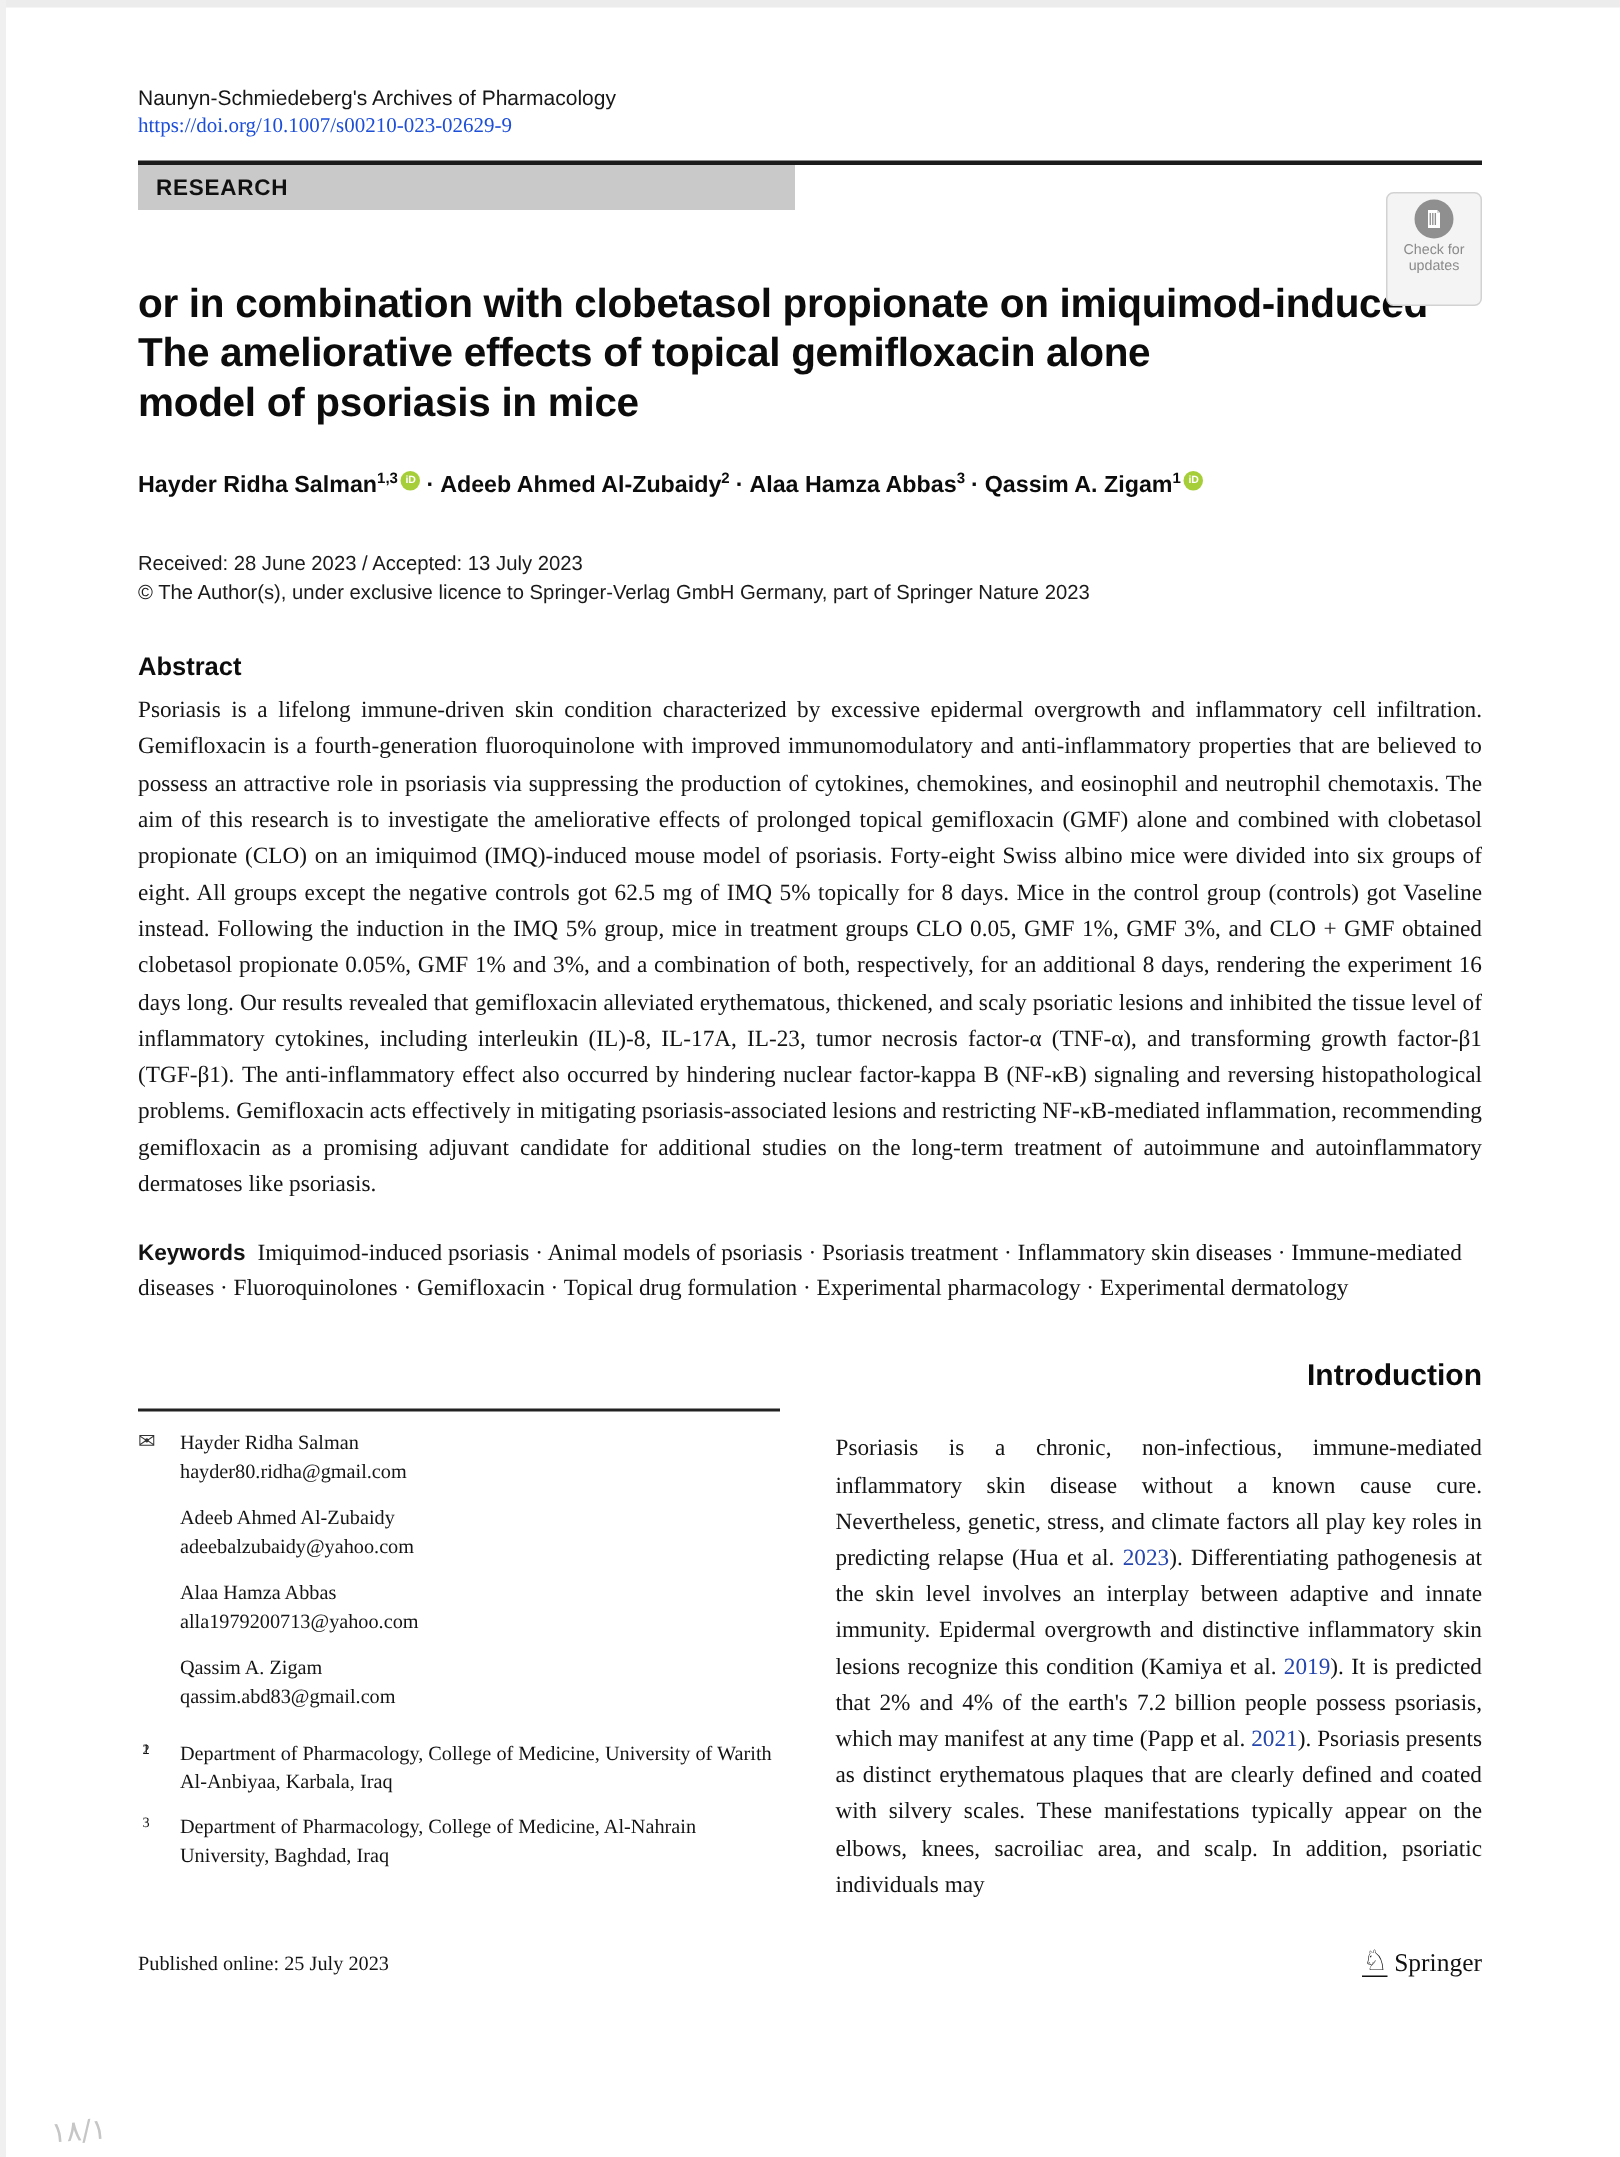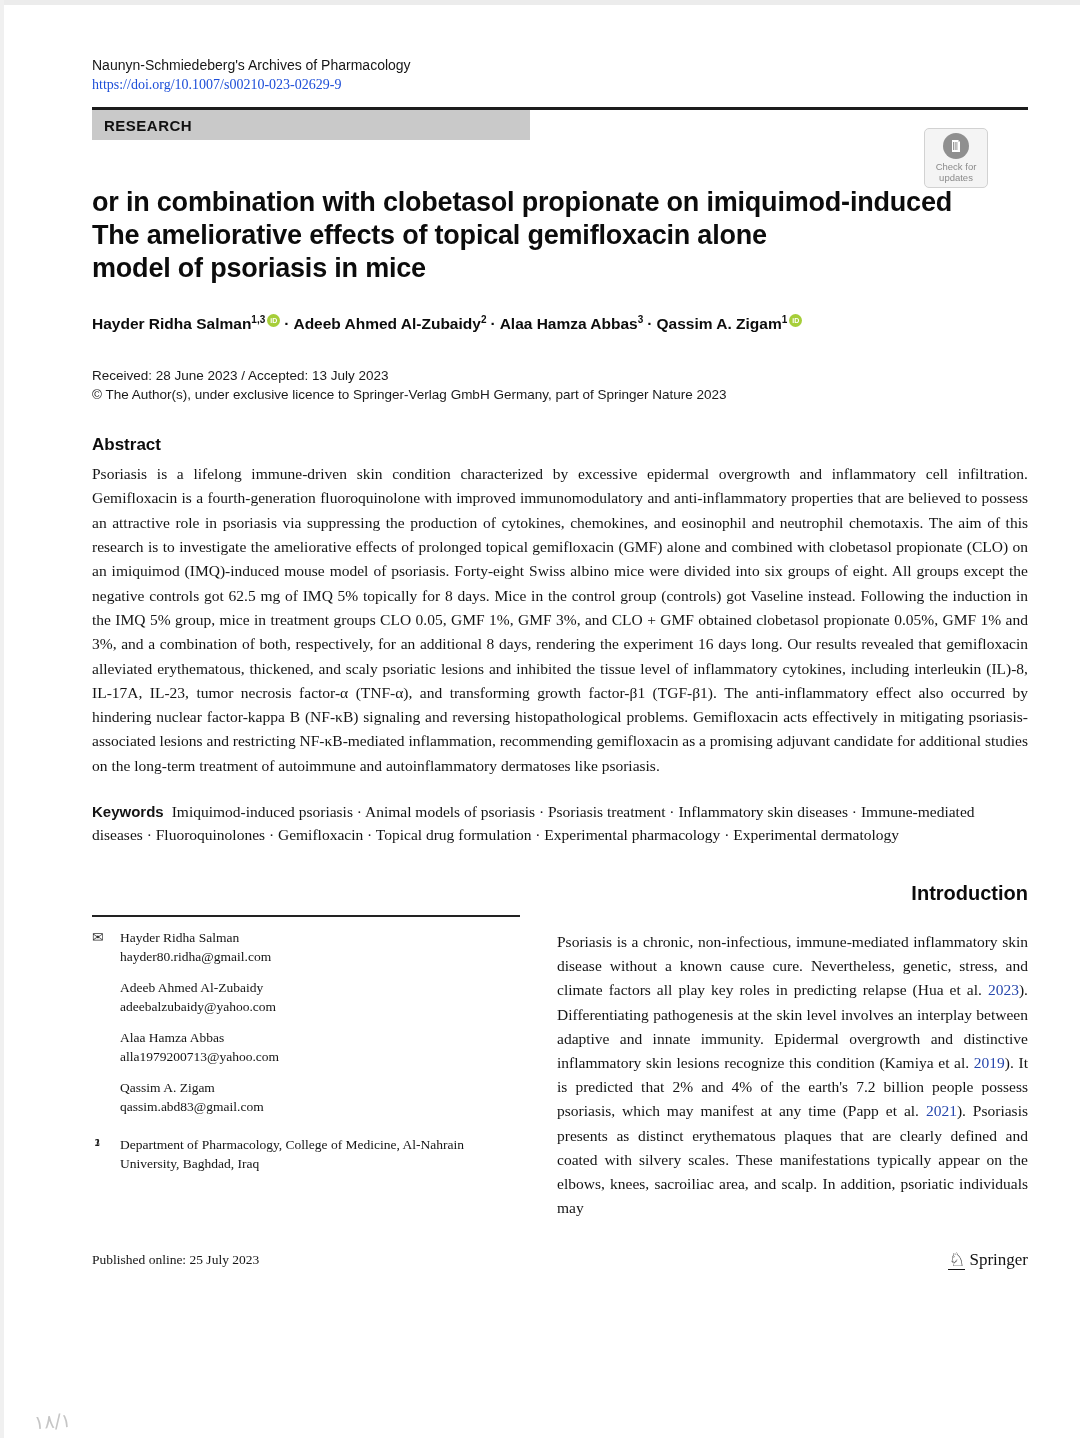--- a/index.html
+++ b/index.html
@@ -4,35 +4,35 @@
 <style>
   * { margin:0; padding:0; box-sizing:border-box; }
   html,body { width:1080px; }
   body {
     height:1438px; overflow:hidden; background:#ffffff;
     font-family:"Liberation Serif", serif; color:#111;
     position:relative;
   }
   .edge-top { position:absolute; top:0; left:0; width:1080px; height:5px; background:#ececec; }
   .edge-left { position:absolute; top:0; left:0; width:4px; height:1438px; background:#f0f0f0; }
-  .page { position:relative; padding:56px 52px 0 92px; }
+  .page { position:relative; padding:56px 92px 0 92px; }
 
   
   .journal-line { font-family:"Liberation Sans", sans-serif; font-size:14px; line-height:19px; color:#161616; }
   .doi-line { font-family:Liberation Serif, serif; font-size:14px; line-height:19px; color:#1d4ed8; }
   .top-rule { margin-top:13px; height:3px; background:#1c1c1c; }
   .research-bar {
     width:438px; height:30px; background:#c9c9c9; color:#111;
     font-family:"Liberation Sans", sans-serif; font-weight:bold; font-size:15px;
     letter-spacing:0.5px; display:flex; align-items:center; padding-left:12px;
   }
 
   
   .update-badge {
-    position:absolute; top:128px; right:92px; width:64px; height:60px;
+    position:absolute; top:128px; right:92px; width:64px; height:76px;
     background:#f4f4f4; border:1px solid #d2d2d2; border-radius:5px;
     display:flex; flex-direction:column; align-items:center; padding-top:4px;
   }
   .update-badge .circle {
     width:26px; height:26px; border-radius:50%; background:#8f8f8f;
     display:flex; align-items:center; justify-content:center;
   }
   .update-badge .txt {
     font-family:"Liberation Sans", sans-serif; font-size:9.5px; line-height:11px;
     color:#8a8a8a; text-align:center; margin-top:2px;
@@ -164,20 +164,21 @@
           <div>Qassim A. Zigam</div>
           <div>qassim.abd83@gmail.com</div>
         </div>
       </div>
       <div class="affiliations">
         <div class="affil">
           <span class="fn">1</span>
         </div>
         <div class="affil">
           <span class="fn">2</span>
+          <span>Department of Pharmacology, College of Medicine, University of Warith Al-Anbiyaa, Karbala, Iraq</span>
         </div>
         <div class="affil">
           <span class="fn">3</span>
           <span>Department of Pharmacology, College of Medicine, Al-Nahrain University, Baghdad, Iraq</span>
         </div>
       </div>
     </div>
 
     <div class="col-right">
       <div class="intro-heading">Introduction</div>

